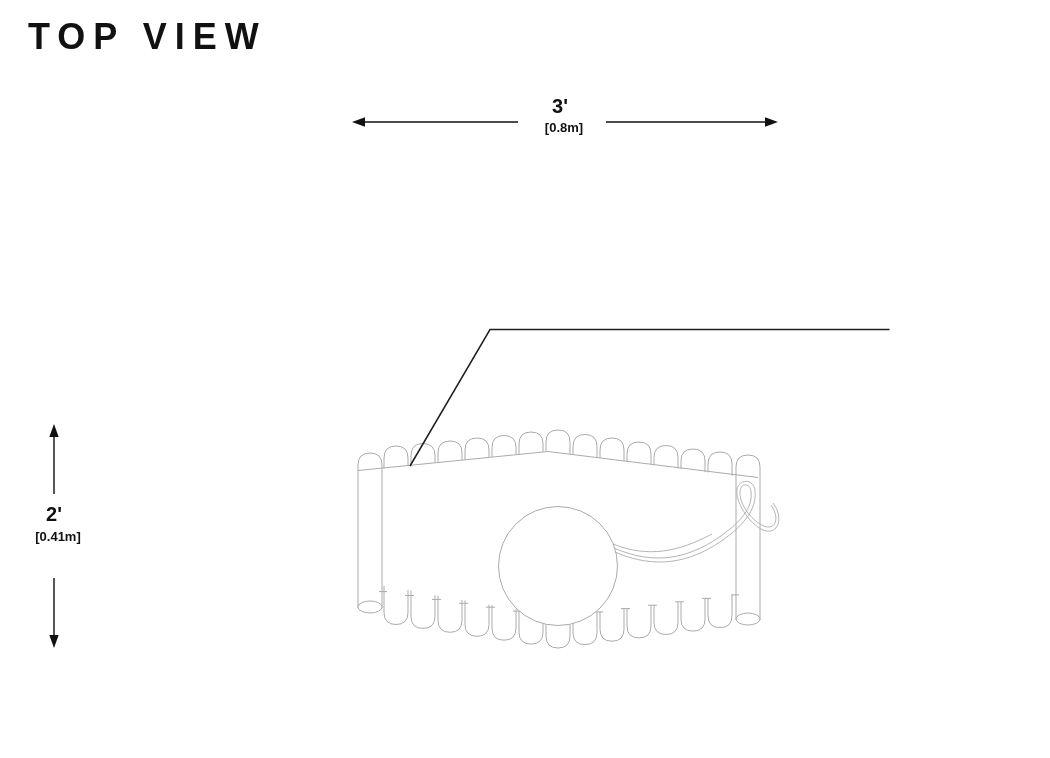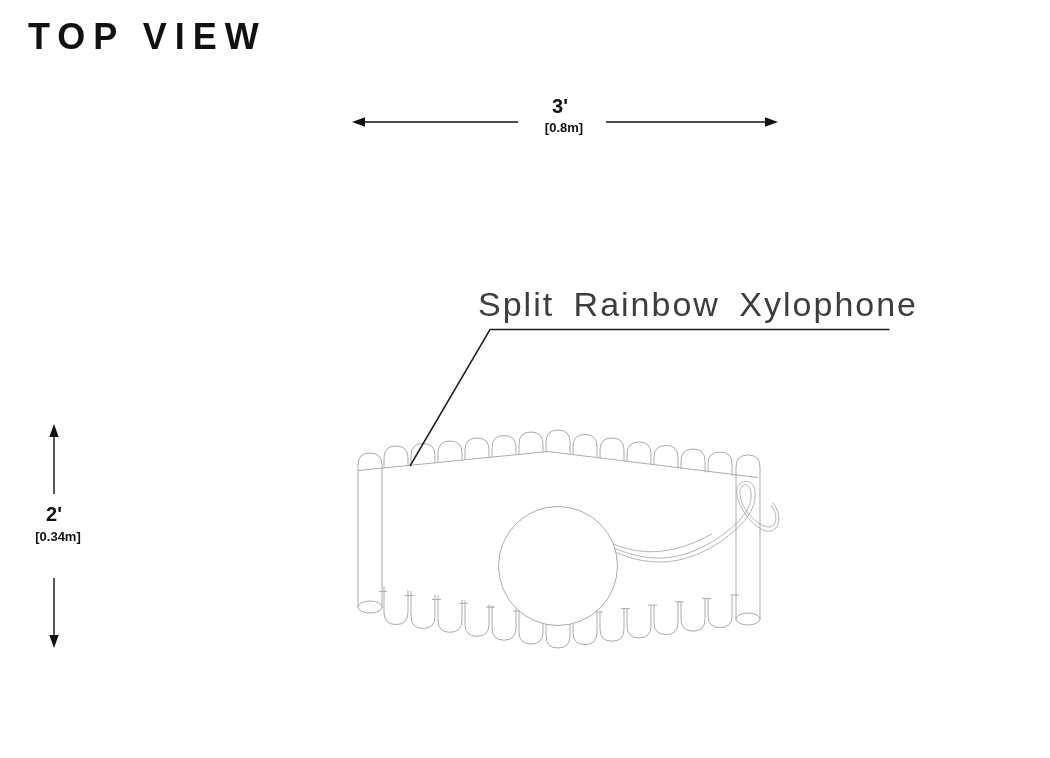--- a/index.html
+++ b/index.html
@@ -111,16 +111,15 @@
 
     <path d="M 889.5,329.5 L 490,329.5 L 410,466" fill="none" stroke="#1f1f1f" stroke-width="1.5"></path>
   </svg>
 
   <div class="title">TOP VIEW</div>
 
   <div class="dim-big" style="left:560px;top:95px;">3'</div>
   <div class="dim-small" style="left:560px;top:120px;">[0.8m]</div>
 
   <div class="dim-big" style="left:54px;top:503px;">2'</div>
-  <div class="dim-small" style="left:54px;top:529px;">[0.34m]</div>
+  <div class="dim-small" style="left:54px;top:529px;">[0.41m]</div>
 
-  <div class="callout">Split Rainbow Xylophone</div>
 </div>
 
 </body></html>

